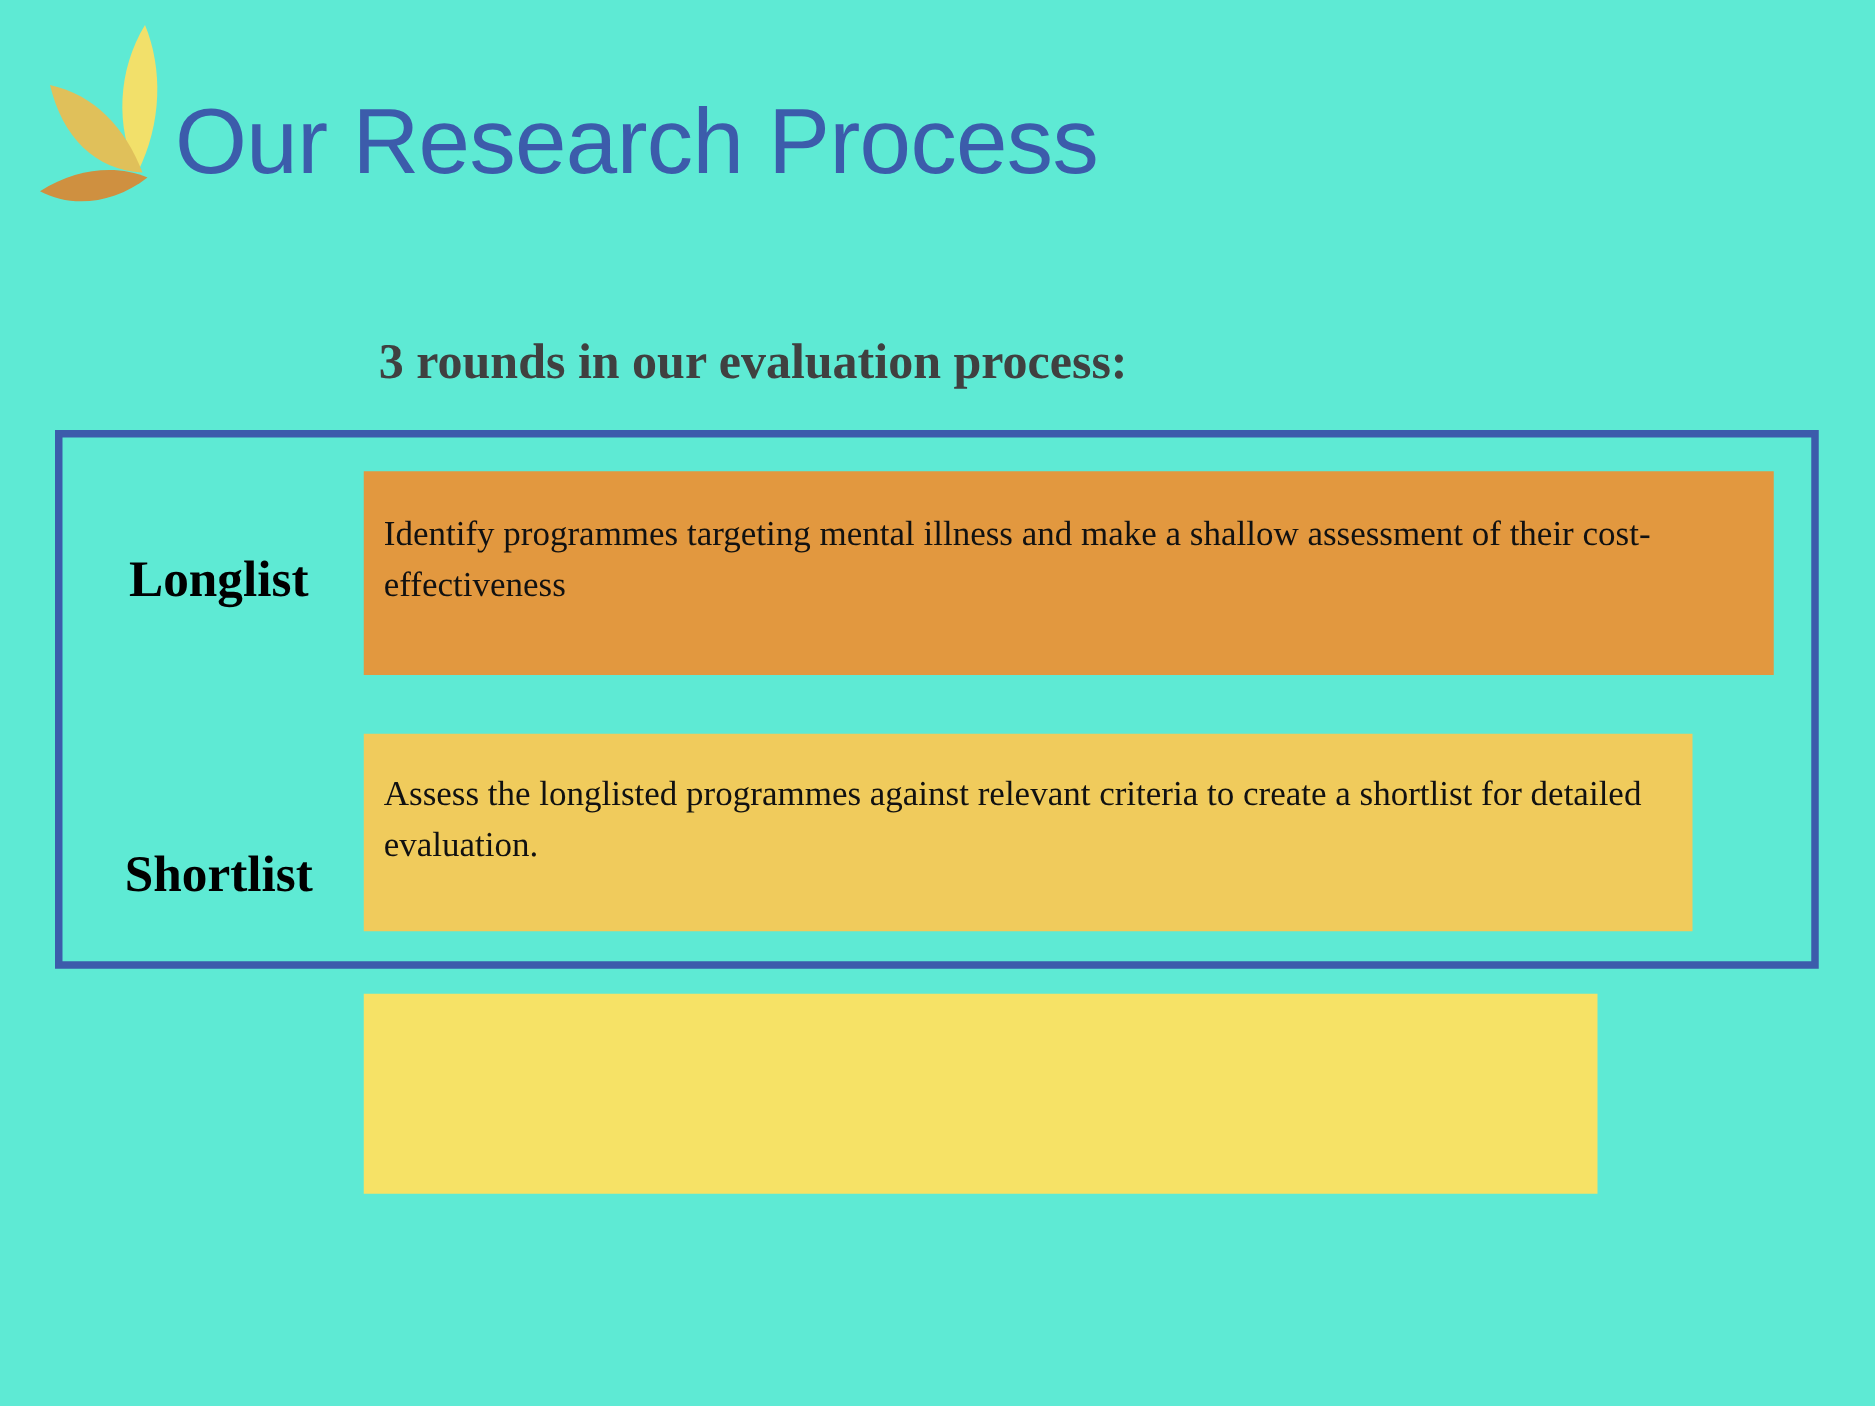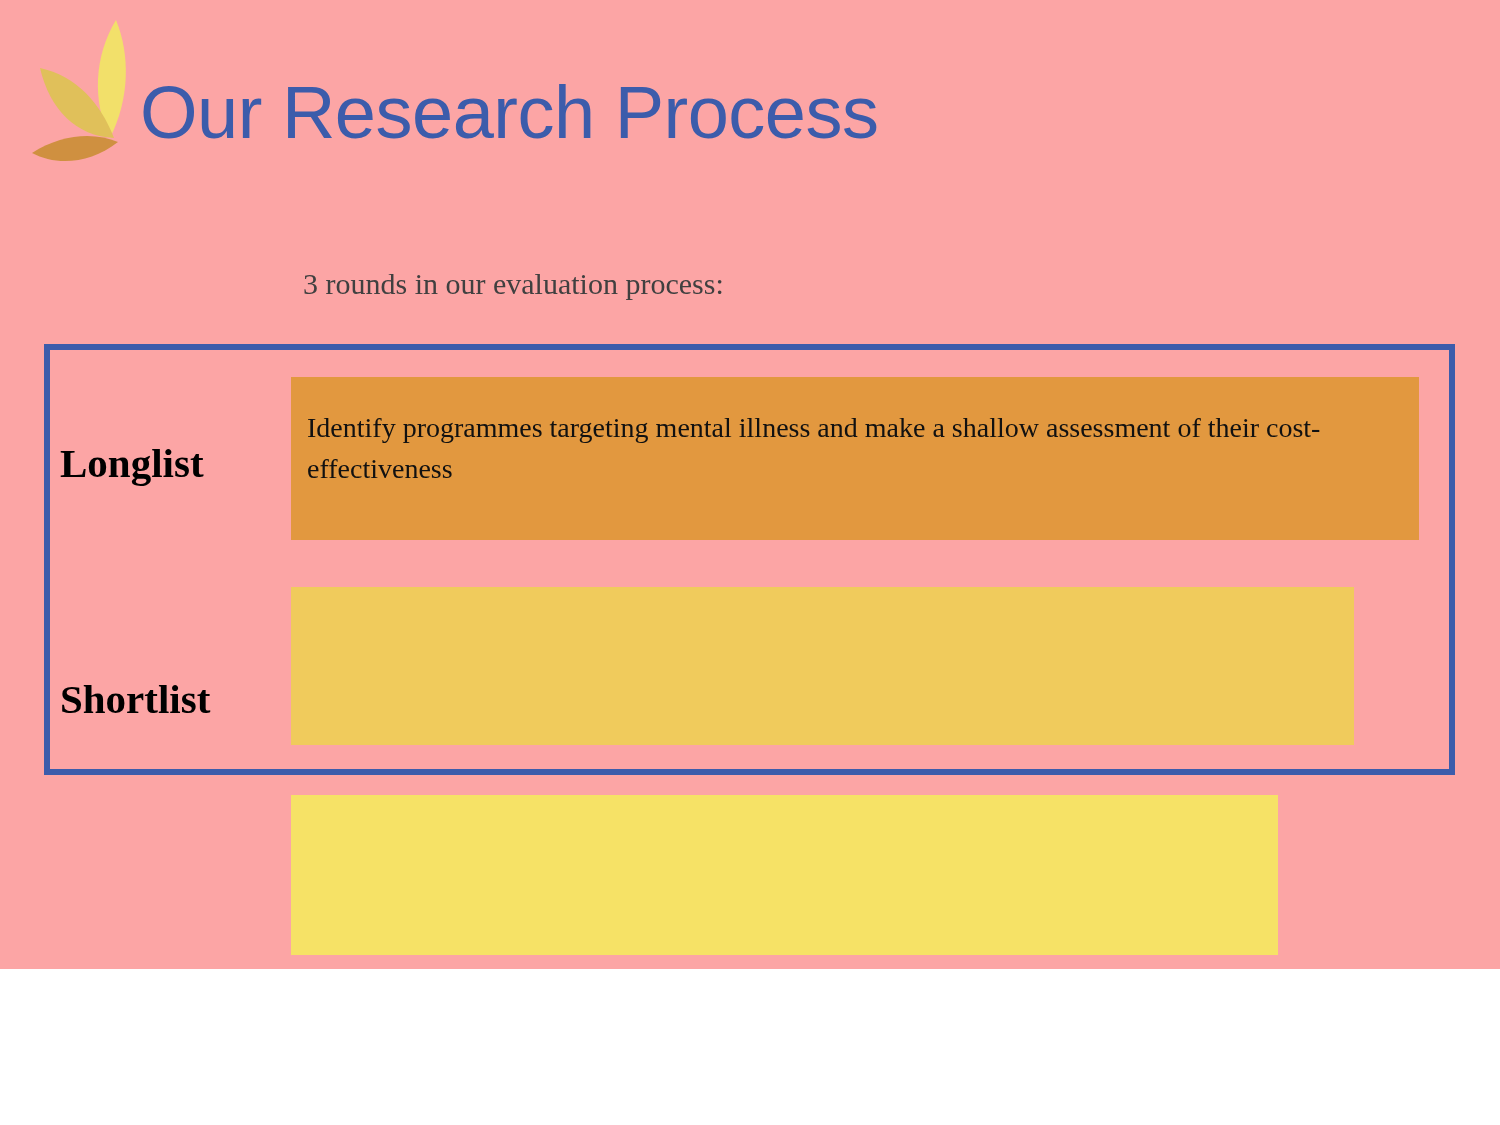--- a/index.html
+++ b/index.html
@@ -7,22 +7,22 @@
     margin: 0;
     padding: 0;
     background: #ffffff;
   }
   body {
     font-family: "Liberation Sans", sans-serif;
   }
   #slide {
     position: relative;
     width: 1500px;
-    height: 969px;
-    background: #fca5a5;
+    height: 1125px;
+    background: #5eead4;
     overflow: hidden;
   }
 
   
   #header {
     position: absolute;
     left: 0;
     top: 0;
     width: 1500px;
     height: 200px;
@@ -46,22 +46,22 @@
     white-space: nowrap;
     line-height: 1;
   }
 
   
   #subtitle {
     position: absolute;
     left: 303px;
     top: 267px;
     font-family: "Liberation Serif", serif;
-    font-size: 30px;
-    font-weight: normal;
+    font-size: 40px;
+    font-weight: bold;
     color: #404040;
     white-space: nowrap;
     line-height: 1.1;
   }
 
   
   #rounds-box {
     position: absolute;
     left: 44px;
     top: 344px;
@@ -70,21 +70,21 @@
     border: 6px solid #3c5cab;
     box-sizing: border-box;
     background: transparent;
   }
   .stage-label {
     position: absolute;
     font-family: "Liberation Serif", serif;
     font-weight: bold;
     font-size: 41px;
     color: #000000;
-    text-align: left;
+    text-align: center;
     line-height: 1.22;
   }
   .stage-bar {
     position: absolute;
     box-sizing: border-box;
   }
   .stage-text {
     position: absolute;
     font-family: "Liberation Serif", serif;
     font-size: 28px;
@@ -174,16 +174,17 @@
   <div id="subtitle" style="color: rgb(64, 64, 64);">3 rounds in our evaluation process:</div>
 
   <div id="rounds-box" style="border-color: rgb(60, 92, 171);"></div>
 
   <div class="stage-label" id="row-longlist-label">Longlist</div>
   <div class="stage-bar" id="row-longlist-bar" style="background: rgb(226, 152, 63);"></div>
   <div class="stage-text" id="row-longlist-text">Identify programmes targeting mental illness and make a shallow assessment of their cost-effectiveness</div>
 
   <div class="stage-label" id="row-shortlist-label">Shortlist</div>
   <div class="stage-bar" id="row-shortlist-bar" style="background: rgb(240, 203, 92);"></div>
+  <div class="stage-text" id="row-shortlist-text">Assess the longlisted programmes against relevant criteria to create a shortlist for detailed evaluation.</div>
 
   <div class="stage-bar" id="row-recs-bar" style="background: rgb(246, 226, 102);"></div>
 
 </div>
 
 </body></html>

